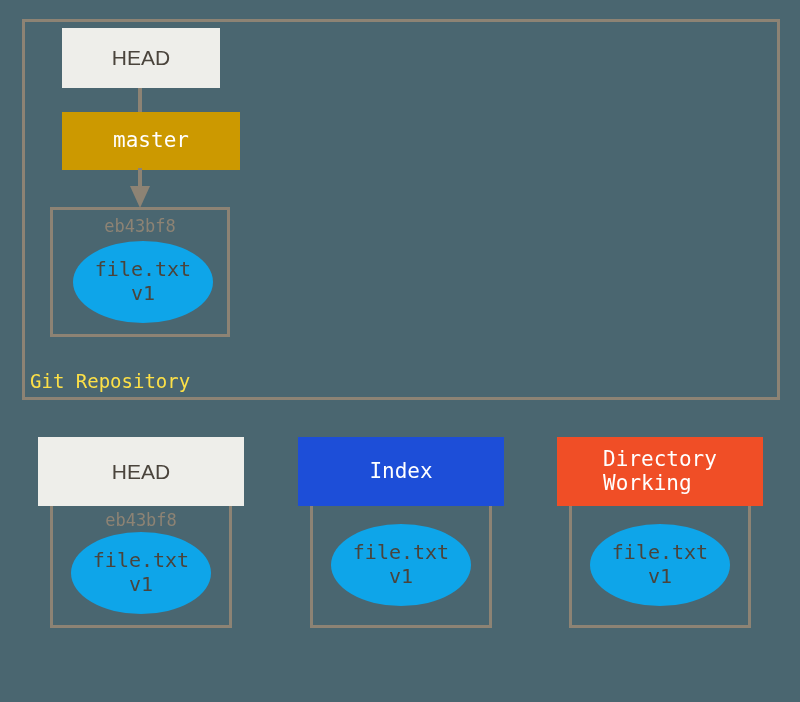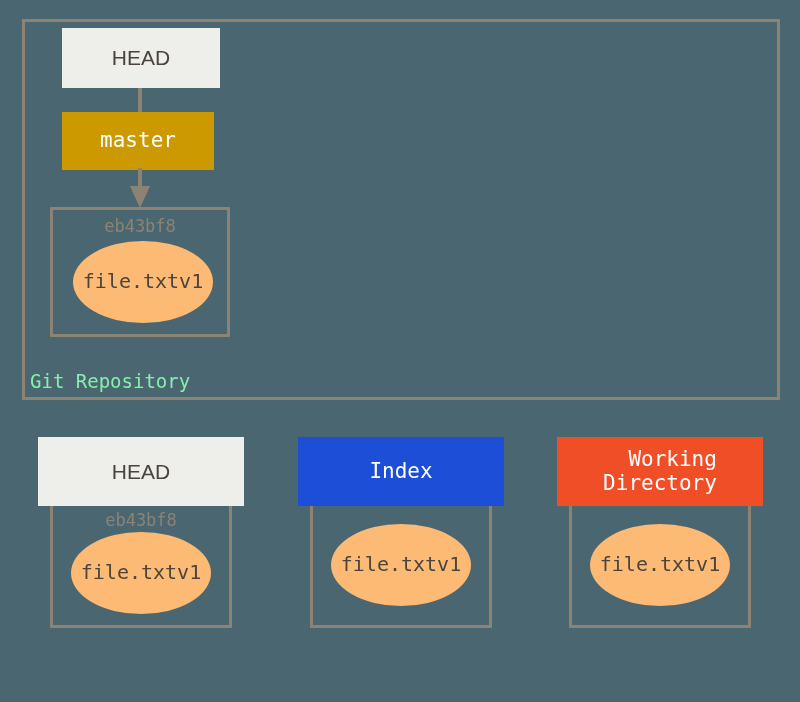--- a/index.html
+++ b/index.html
@@ -21,45 +21,45 @@
   
   .repo-frame {
     left: 22px; top: 19px;
     width: 758px; height: 381px;
     border: 3px solid #8d8374;
   }
   .repo-label {
     left: 30px; top: 370px;
     font-size: 19px;
     letter-spacing: 0px;
-    color: #86efac;
+    color: #fde047;
     white-space: nowrap;
   }
 
   
   .box {
     display: flex;
     align-items: center;
     justify-content: center;
-    text-align: right;
+    text-align: left;
     line-height: 1.12;
   }
 
   .head-top {
     left: 62px; top: 28px;
     width: 158px; height: 60px;
     background: #eeeeea;
     color: #4a443c;
     font-family: "Liberation Sans", sans-serif;
     font-size: 21px;
   }
 
   .master-box {
     left: 62px; top: 112px;
-    width: 152px; height: 58px;
+    width: 178px; height: 58px;
     background: #cc9900;
     color: #ffffff;
     font-size: 21px;
   }
 
   
   .conn-line {
     background: #8d8374;
     width: 4px;
   }
@@ -80,23 +80,24 @@
     border: 3px solid #8d8374;
   }
   .commit-hash {
     left: 0; top: 6px;
     width: 100%;
     text-align: center;
     font-size: 17px;
     color: #8d8374;
   }
   .blob {
-    background: #fdba74;
+    background: #0ea5e9;
     border-radius: 50% / 50%;
     display: flex;
+    flex-direction: column;
     align-items: center;
     justify-content: center;
     color: #4a443c;
     font-size: 20px;
     line-height: 1.18;
     text-align: right;
   }
   .commit-blob {
     left: 20px; top: 31px;
     width: 140px; height: 82px;
@@ -208,22 +209,22 @@
       <div class="blob stage-blob nohash">
         <span>file.txt</span>
         <span>v1</span>
       </div>
     </div>
   </div>
 
   <div class="abs col-work">
     <div class="box stage-header orange">
       <div>
+        <div>Directory</div>
         <div>Working</div>
-        <div>Directory</div>
       </div>
     </div>
     <div class="stage-body body-wrap">
       <div class="blob stage-blob nohash">
         <span>file.txt</span>
         <span>v1</span>
       </div>
     </div>
   </div>
 

